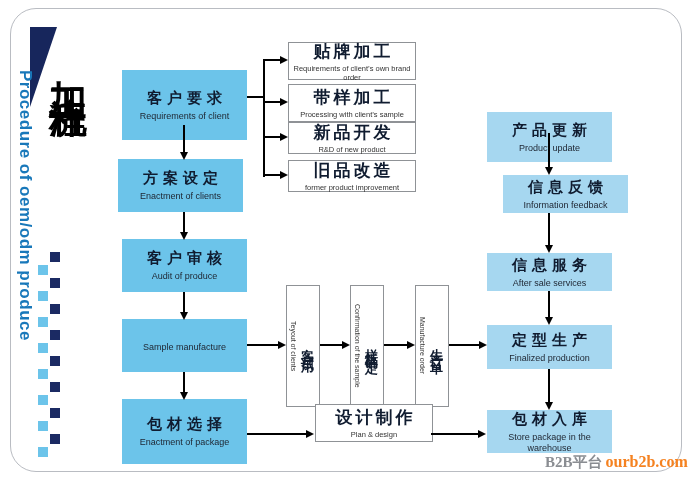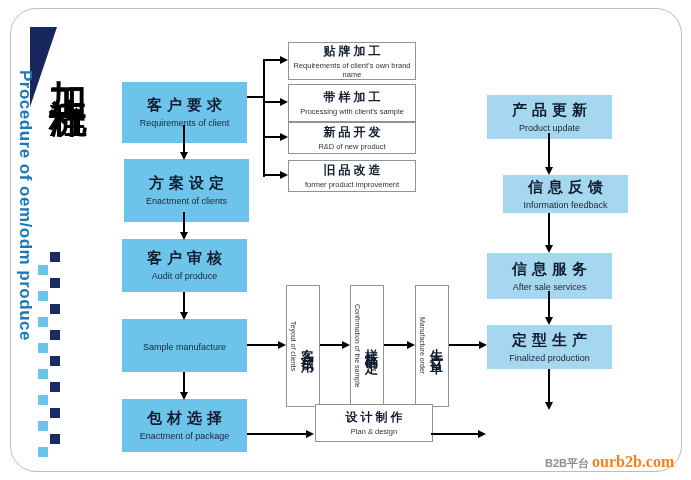--- a/index.html
+++ b/index.html
@@ -17,21 +17,21 @@
   .sq{position:absolute;width:10px;height:10px;}
 
   
   .node{position:absolute;display:flex;flex-direction:column;align-items:center;
         justify-content:center;text-align:center;}
   .blue-l{background:#6cc4ea;width:125px;}
   .blue-r{background:#a6d7f0;width:125px;}
   .white-b{background:#fff;border:1px solid #8f9296;width:126px;}
   .cn{font-size:15px;font-weight:bold;color:#101c30;letter-spacing:5px;text-indent:5px;
       font-family:"DejaVu Sans", sans-serif;}
-  .white-b .cn{font-size:12px;letter-spacing:3px;text-indent:3px;}
+  .white-b .cn{font-size:17px;letter-spacing:3px;text-indent:3px;}
   .en{font-size:9px;color:#1d2430;line-height:1.15;margin-top:3px;padding:0 3px;}
   .white-b .en{font-size:7.5px;color:#333;margin-top:2px;}
 
   
   .vnode{position:absolute;top:285px;width:32px;height:120px;background:#fff;
          border:1px solid #8f9296;display:flex;flex-direction:row-reverse;
          align-items:center;justify-content:center;}
   .vcn{writing-mode:vertical-rl;font-size:13px;font-weight:bold;color:#101c30;
        letter-spacing:4px;font-family:"DejaVu Sans", sans-serif;}
   .ven{writing-mode:vertical-rl;font-size:7px;color:#333;margin-right:1px;}
@@ -41,22 +41,22 @@
   .ar{position:absolute;background:#000;}
   .ar-h{height:2px;}
   .ar-h::after{content:"";position:absolute;right:-8px;top:-3.5px;
       border-left:8px solid #000;border-top:4.5px solid transparent;border-bottom:4.5px solid transparent;}
   .ar-v{width:2px;}
   .ar-v::after{content:"";position:absolute;bottom:-8px;left:-3.5px;
       border-top:8px solid #000;border-left:4.5px solid transparent;border-right:4.5px solid transparent;}
 
   
   .logo{position:absolute;left:545px;top:453px;white-space:nowrap;}
-  .logo-pre{font-size:11px;font-weight:bold;color:#8a8d92;margin-right:3px;
-            font-family:Liberation Sans, sans-serif;}
+  .logo-pre{font-size:15px;font-weight:bold;color:#8a8d92;margin-right:3px;
+            font-family:Liberation Serif, serif;}
   .logo-domain{font-size:16px;font-weight:bold;color:#f58220;font-family:Liberation Serif, serif;}
 </style>
 </head>
 <body>
 
 <div class="page">
   <div class="frame"></div>
   <div class="tri"></div>
 
   <div class="vtitle">加工流程</div>
@@ -74,43 +74,43 @@
     <div class="sq" style="left:50px;top:356px;background:#1b2a63"></div>
     <div class="sq" style="left:38px;top:369px;background:#6cc4ea"></div>
     <div class="sq" style="left:50px;top:382px;background:#1b2a63"></div>
     <div class="sq" style="left:38px;top:395px;background:#6cc4ea"></div>
     <div class="sq" style="left:50px;top:408px;background:#1b2a63"></div>
     <div class="sq" style="left:38px;top:421px;background:#6cc4ea"></div>
     <div class="sq" style="left:50px;top:434px;background:#1b2a63"></div>
     <div class="sq" style="left:38px;top:447px;background:#6cc4ea"></div>
   </div>
 
-  <div class="node blue-l" style="left:122px;top:82px;height:61px">
+  <div class="node blue-l" style="left:122px;top:70px;height:70px">
     <div class="cn">客户要求</div>
     <div class="en">Requirements of client</div>
   </div>
-  <div class="node blue-l" style="left:124px;top:159px;height:63px">
+  <div class="node blue-l" style="left:118px;top:159px;height:53px">
     <div class="cn">方案设定</div>
     <div class="en">Enactment of clients</div>
   </div>
   <div class="node blue-l" style="left:122px;top:239px;height:53px">
     <div class="cn">客户审核</div>
     <div class="en">Audit of produce</div>
   </div>
   <div class="node blue-l" style="left:122px;top:319px;height:53px">
     <div class="en">Sample manufacture</div>
   </div>
-  <div class="node blue-l" style="left:122px;top:399px;height:53px">
+  <div class="node blue-l" style="left:122px;top:399px;height:65px">
     <div class="cn">包材选择</div>
     <div class="en">Enactment of package</div>
   </div>
 
   <div class="node white-b" style="left:288px;top:42px;height:36px">
     <div class="cn">贴牌加工</div>
-    <div class="en">Requirements of client’s own brand name</div>
+    <div class="en">Requirements of client’s own brand order</div>
   </div>
   <div class="node white-b" style="left:288px;top:122px;height:30px">
     <div class="cn">新品开发</div>
     <div class="en">R&amp;D of new product</div>
   </div>
   <div class="node white-b" style="left:288px;top:84px;height:36px">
     <div class="cn">带样加工</div>
     <div class="en">Processing with client’s sample</div>
   </div>
   <div class="node white-b" style="left:288px;top:160px;height:30px">
@@ -124,35 +124,39 @@
   </div>
   <div class="vnode" style="left:350px">
     <div class="vcn">样板确定</div>
     <div class="ven">Confirmation of the sample</div>
   </div>
   <div class="vnode" style="left:415px">
     <div class="vcn">生产订单</div>
     <div class="ven">Manufacture order</div>
   </div>
 
-  <div class="node blue-r" style="left:487px;top:95px;height:44px">
+  <div class="node blue-r" style="left:487px;top:112px;height:50px">
     <div class="cn">产品更新</div>
     <div class="en">Product update</div>
   </div>
   <div class="node blue-r" style="left:503px;top:175px;height:38px">
     <div class="cn">信息反馈</div>
     <div class="en">Information feedback</div>
   </div>
-  <div class="node blue-r" style="left:487px;top:253px;height:46px">
+  <div class="node blue-r" style="left:487px;top:253px;height:38px">
     <div class="cn">信息服务</div>
     <div class="en">After sale services</div>
   </div>
   <div class="node blue-r" style="left:487px;top:325px;height:44px">
     <div class="cn">定型生产</div>
     <div class="en">Finalized production</div>
+  </div>
+  <div class="node blue-r" style="left:487px;top:410px;height:43px">
+    <div class="cn">包材入库</div>
+    <div class="en">Store package in the warehouse</div>
   </div>
 
   <div class="node white-b" style="left:315px;top:404px;width:116px;height:36px">
     <div class="cn">设计制作</div>
     <div class="en">Plan &amp; design</div>
   </div>
 
   <div class="ar ar-v" style="left:183px;top:125px;height:27px"></div>
   <div class="ar ar-v" style="left:183px;top:212px;height:20px"></div>
   <div class="ar ar-v" style="left:183px;top:292px;height:20px"></div>

